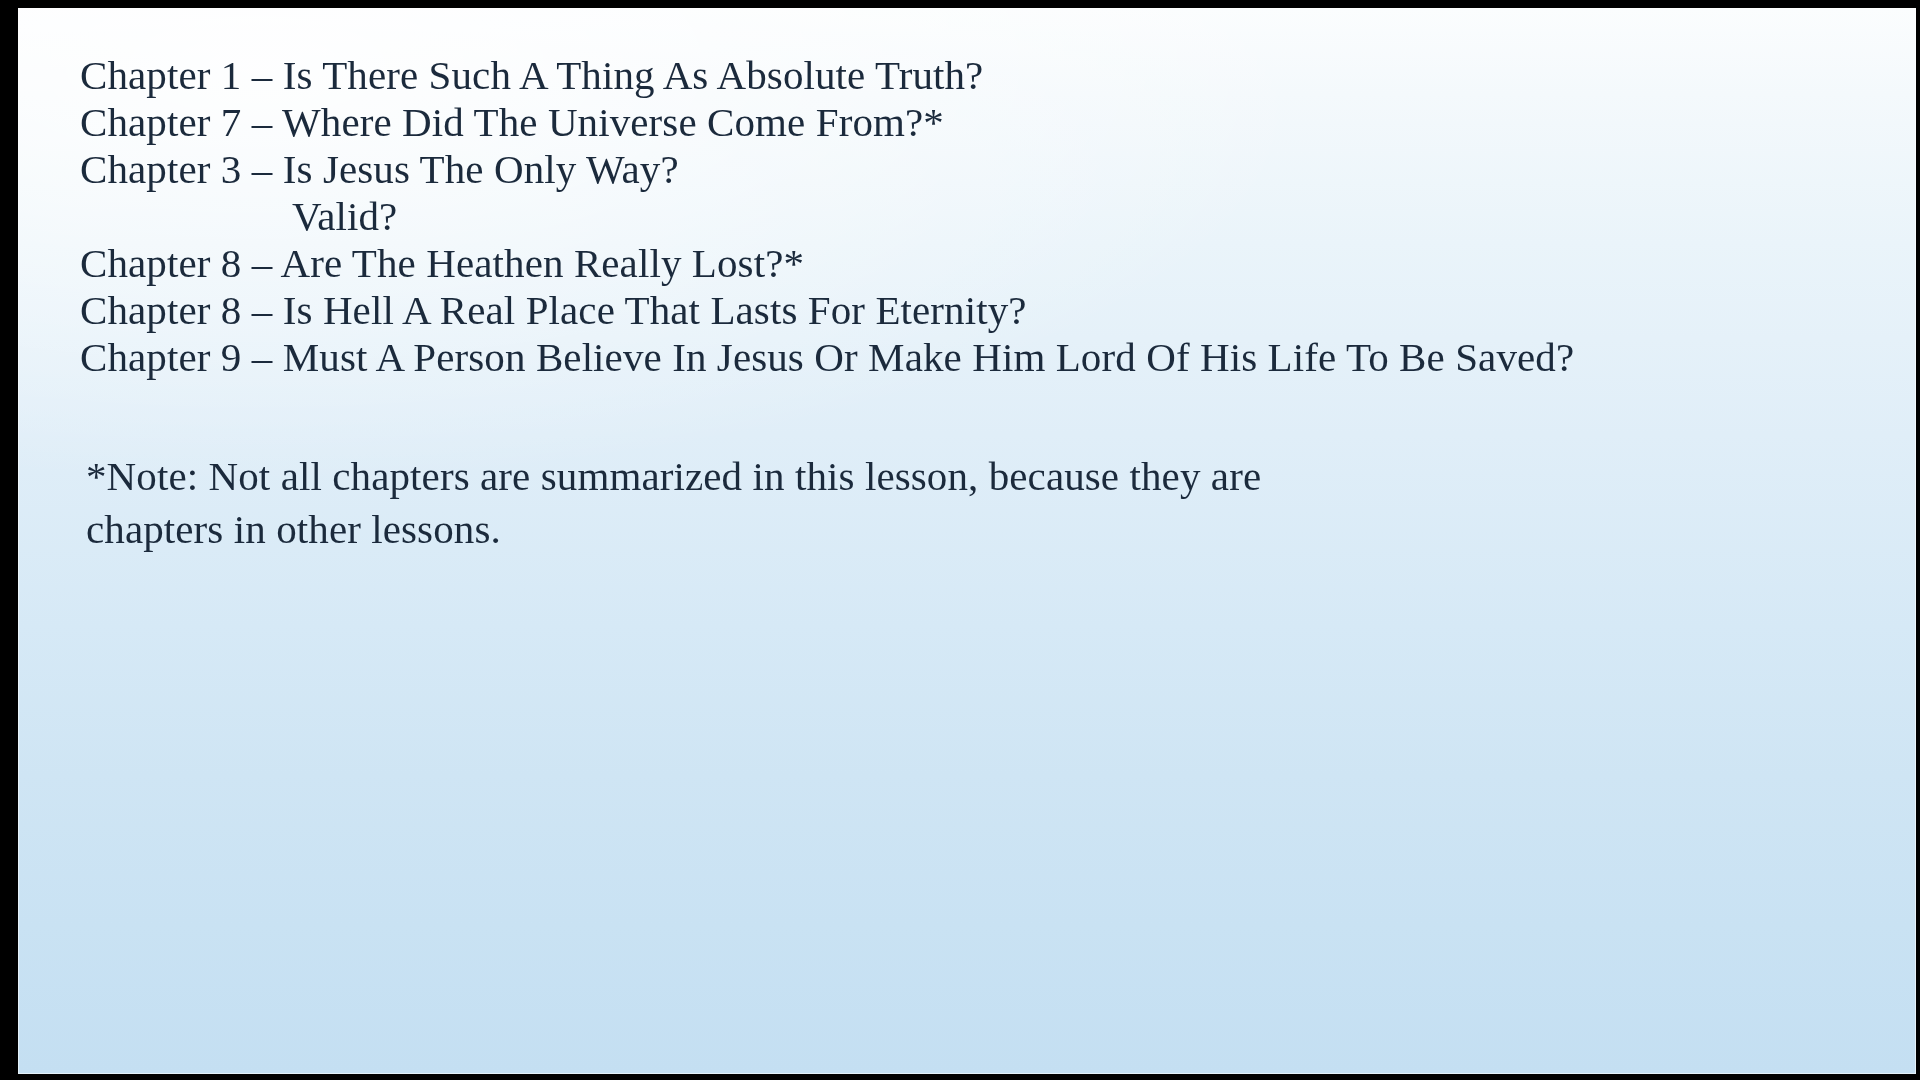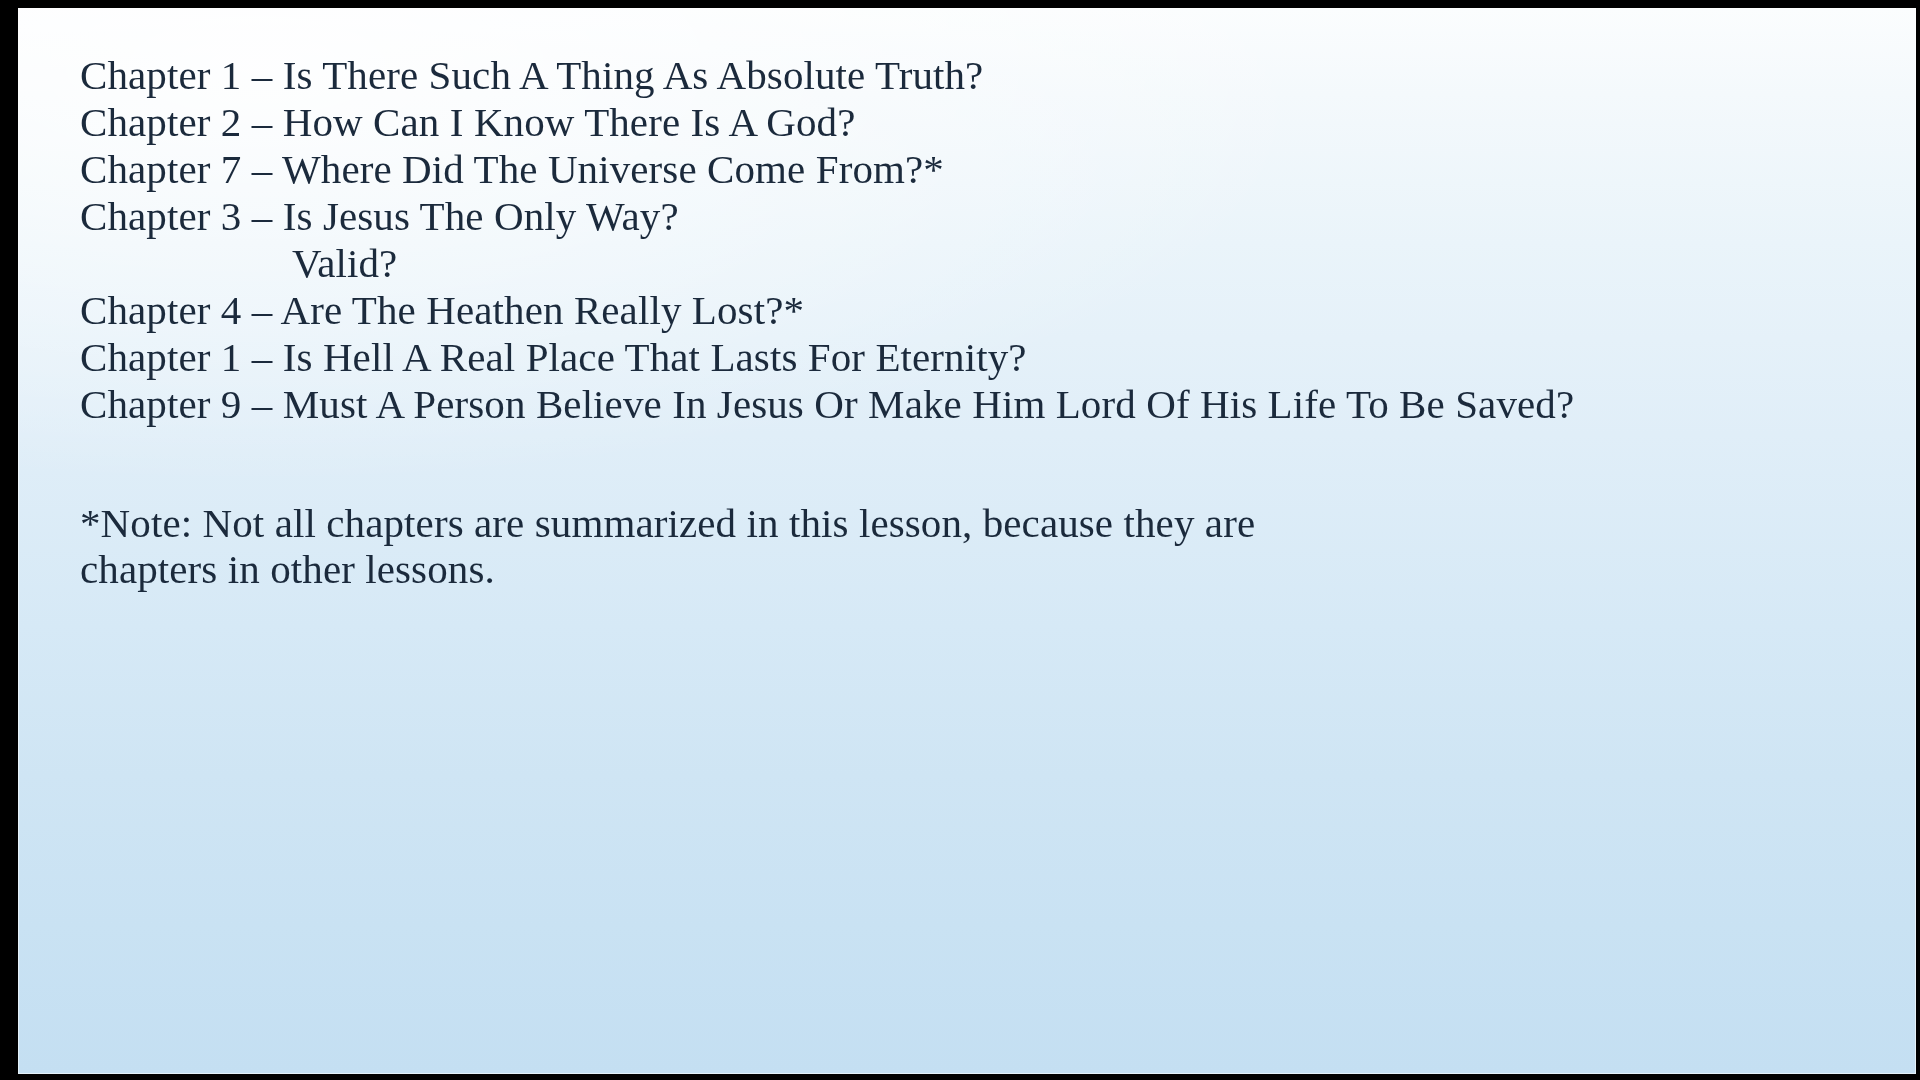--- a/index.html
+++ b/index.html
@@ -86,59 +86,56 @@
   .chapter-line.wide {
     max-width: 1720px;
   }
 
   .note-block {
     margin-top: 72px;
     max-width: 1600px;
   }
 
   .note-line {
-    margin: 0;
+    margin: 6px;
   }
 </style>
 </head>
 <body>
 
 <div class="slide-frame">
   <div class="slide-canvas">
     <div class="content">
 
       <ul class="chapter-list">
 
         <li class="chapter-line">
           <span>Chapter 1 – Is There Such A Thing As Absolute Truth?</span>
         </li>
 
-        <li class="chapter-line">
-          <span>Chapter 2 – How Can I Know There Is A God?</span>
-        </li>
 
         <li class="chapter-line">
           <span>Chapter 7 – Where Did The Universe Come From?*</span>
         </li>
 
 
         <li class="chapter-line">
           <span>Chapter 3 – Is Jesus The Only Way?</span>
         </li>
 
         <li class="chapter-line">
           <span class="wrap-indent">Valid?</span>
         </li>
 
         <li class="chapter-line">
-          <span>Chapter 4 – Are The Heathen Really Lost?*</span>
+          <span>Chapter 8 – Are The Heathen Really Lost?*</span>
         </li>
 
         <li class="chapter-line">
-          <span>Chapter 1 – Is Hell A Real Place That Lasts For Eternity?</span>
+          <span>Chapter 8 – Is Hell A Real Place That Lasts For Eternity?</span>
         </li>
 
         <li class="chapter-line wide">
           <span>Chapter 9 – Must A Person Believe In Jesus Or Make Him Lord Of His Life To Be Saved?</span>
         </li>
 
 
       </ul>
 
       <div class="note-block">

